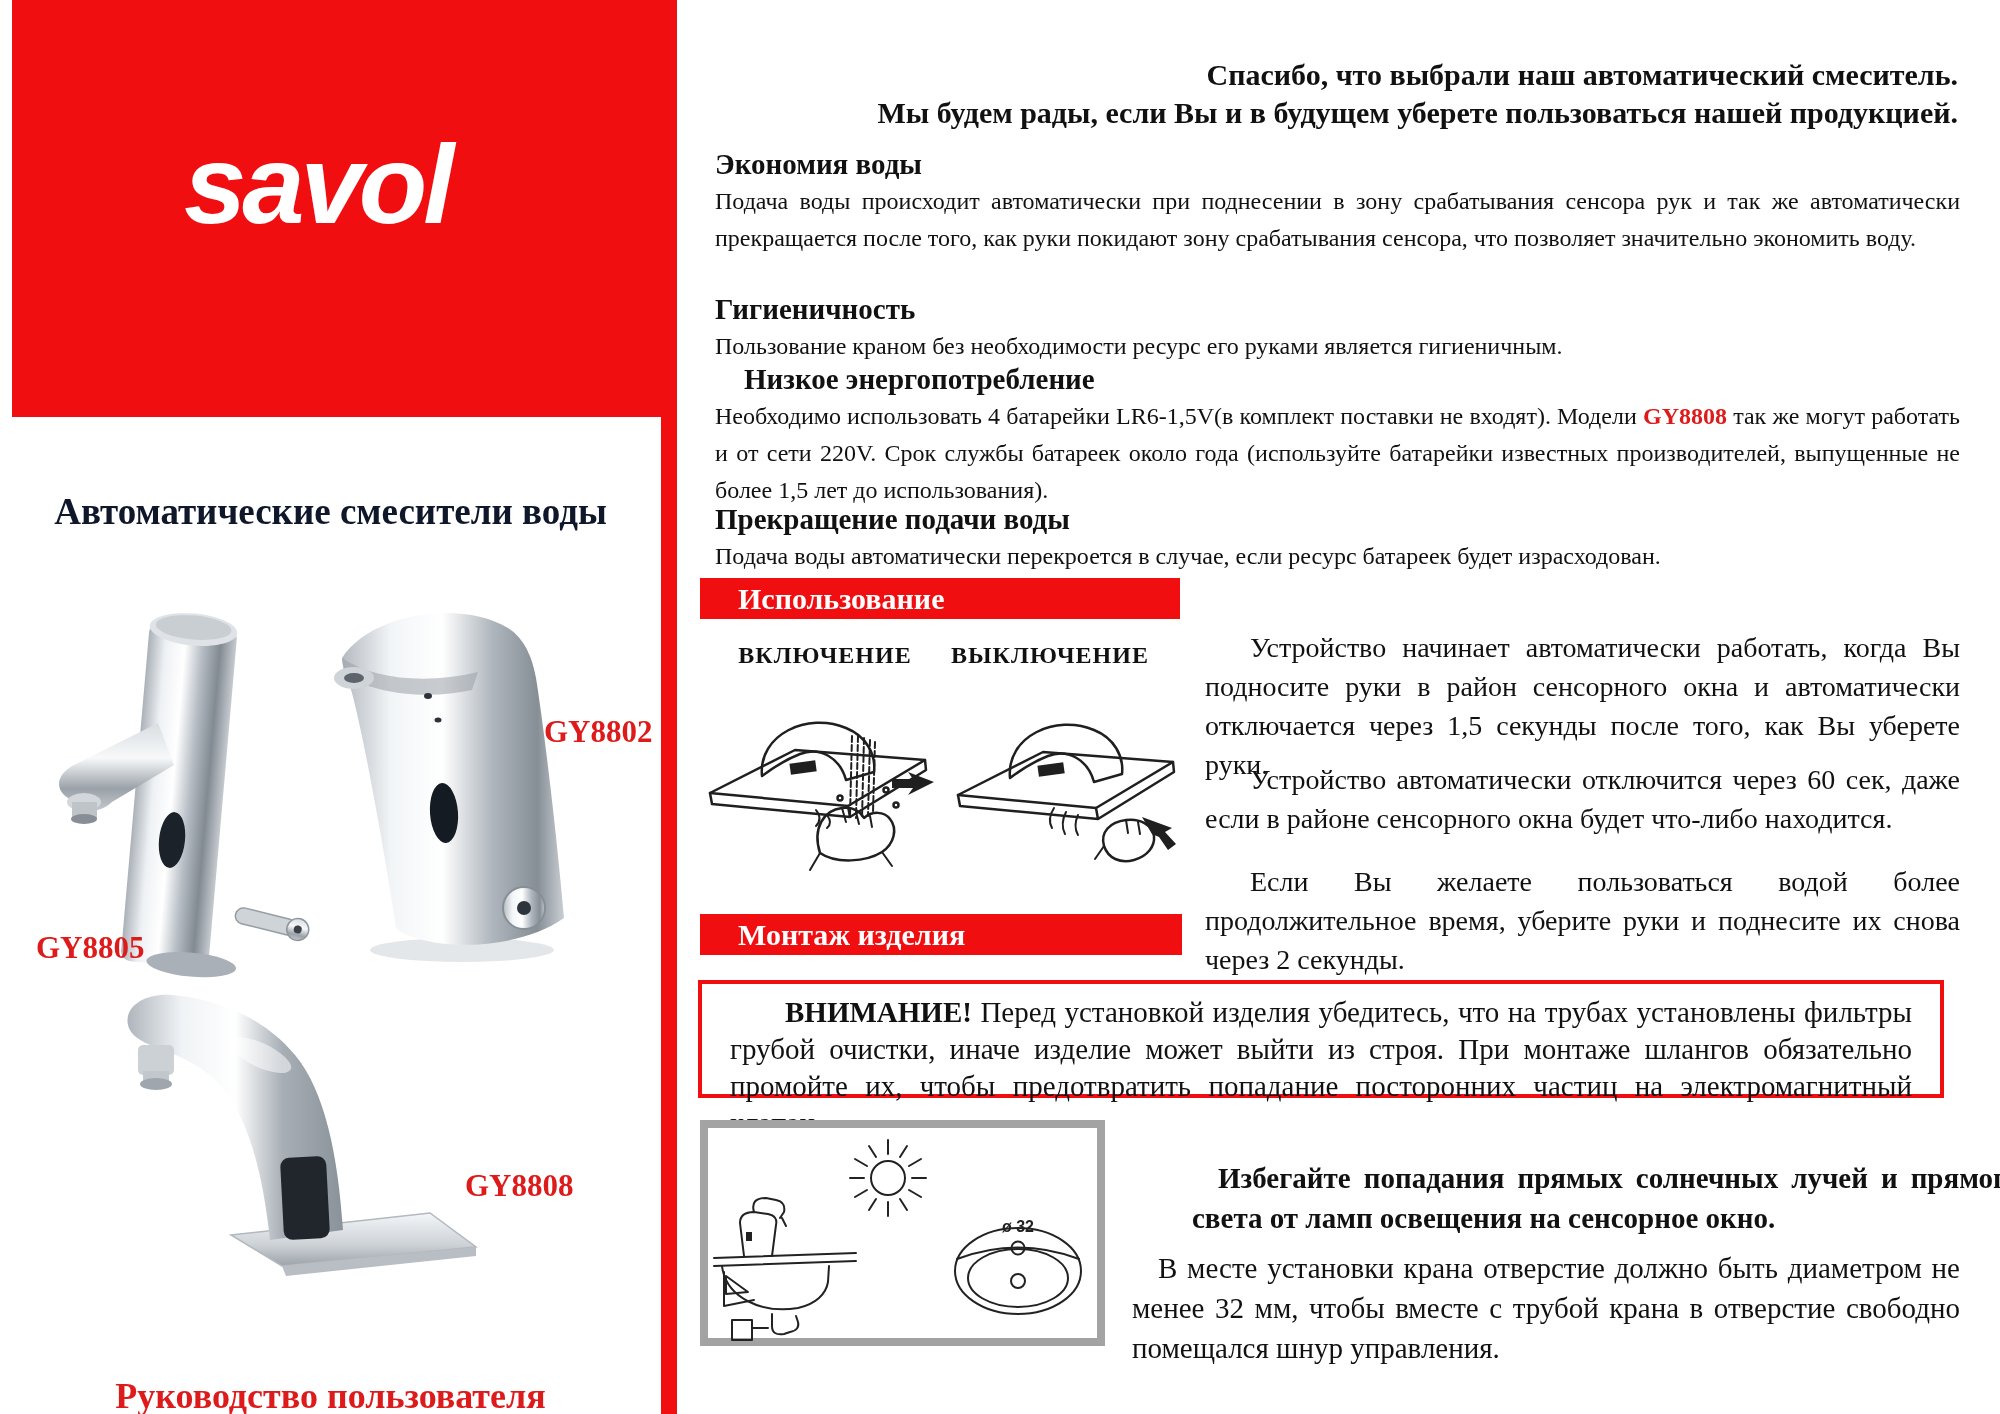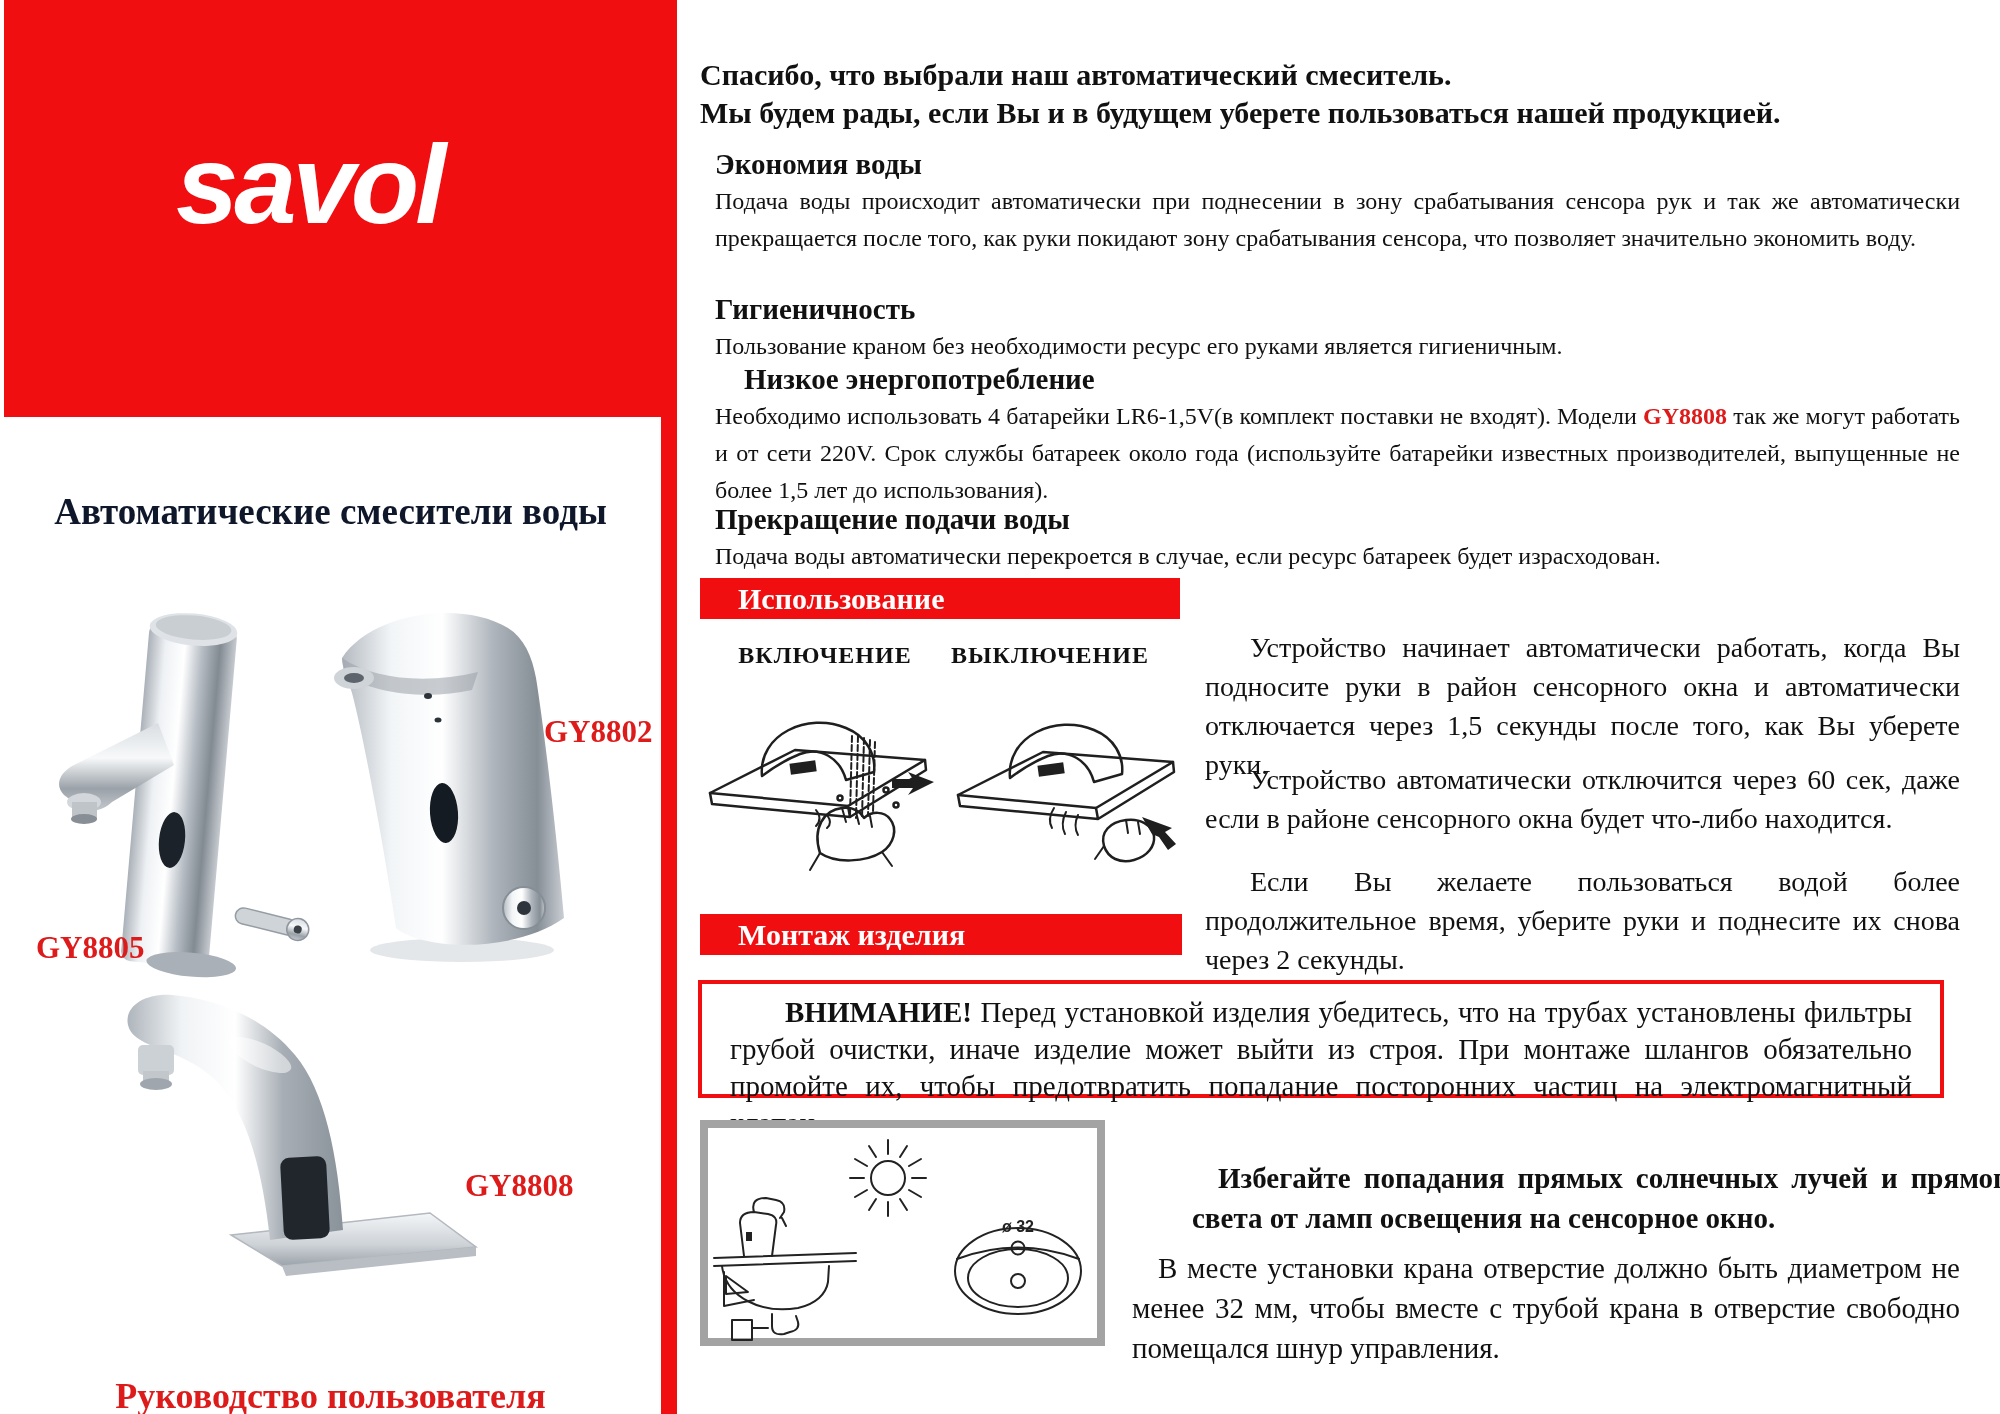--- a/index.html
+++ b/index.html
@@ -7,42 +7,42 @@
         font-family:"Liberation Serif","DejaVu Serif",serif;color:#111;}
   .abs{position:absolute;}
   
   .red-block{background:#F10E10;}
   .logo{font-family:"Liberation Sans","DejaVu Sans",sans-serif;font-style:italic;font-weight:bold;
         color:#ffffff;font-size:112px;letter-spacing:-4px;}
   .ltitle{color:#0f172a;font-weight:bold;font-size:37px;text-align:center;}
   .model-label{color:#DE1B1B;font-weight:bold;font-size:31px;}
   .lfooter{color:#DE1B1B;font-weight:bold;font-size:36px;text-align:center;}
   
-  .hdr{font-weight:bold;font-size:30px;text-align:left;line-height:38px;}
+  .hdr{font-weight:bold;font-size:30px;text-align:right;line-height:38px;}
   .sec-h{font-weight:bold;font-size:29px;}
   .body-t{font-size:24px;line-height:37px;text-align:justify;}
   .red-model{color:#DE1B1B;font-weight:bold;}
   .banner{background:#F10E10;color:#ffffff;font-weight:bold;font-size:30px;line-height:41px;
           padding-left:38px;box-sizing:border-box;}
   .cap{font-weight:bold;font-size:24px;text-align:center;letter-spacing:1px;}
   .upar{font-size:28px;line-height:39px;text-align:justify;text-indent:45px;}
   .warnbox{border:4px solid #F10E10;box-sizing:border-box;padding:10px 28px;
            font-size:29px;line-height:37px;text-align:justify;}
   .warnbox .wb{font-weight:bold;}
   .wfirst{text-indent:55px;}
   .diagbox{border:8px solid #a3a3a3;box-sizing:border-box;background:#fff;}
   .bpar{font-size:29px;line-height:40px;text-align:justify;text-indent:26px;}
   svg{display:block;}
 </style>
 </head>
 <body>
 
 <div class="page">
 
-  <div class="abs red-block" style="left:4px;top:0;width:663px;height:417px;">
+  <div class="abs red-block" style="left:12px;top:0;width:663px;height:417px;">
     <div class="abs logo" style="left:172px;top:120px;">savol</div>
   </div>
 
   <div class="abs red-block" style="left:661px;top:0;width:16px;height:1414px;"></div>
 
   <div class="abs ltitle" style="left:0;top:490px;width:661px;">Автоматические смесители воды</div>
 
   <svg class="abs" style="left:40px;top:595px;" width="290" height="385" viewBox="0 0 290 385" aria-hidden="true">
     <defs>
       <linearGradient id="c1" x1="0" y1="0" x2="1" y2="0">

